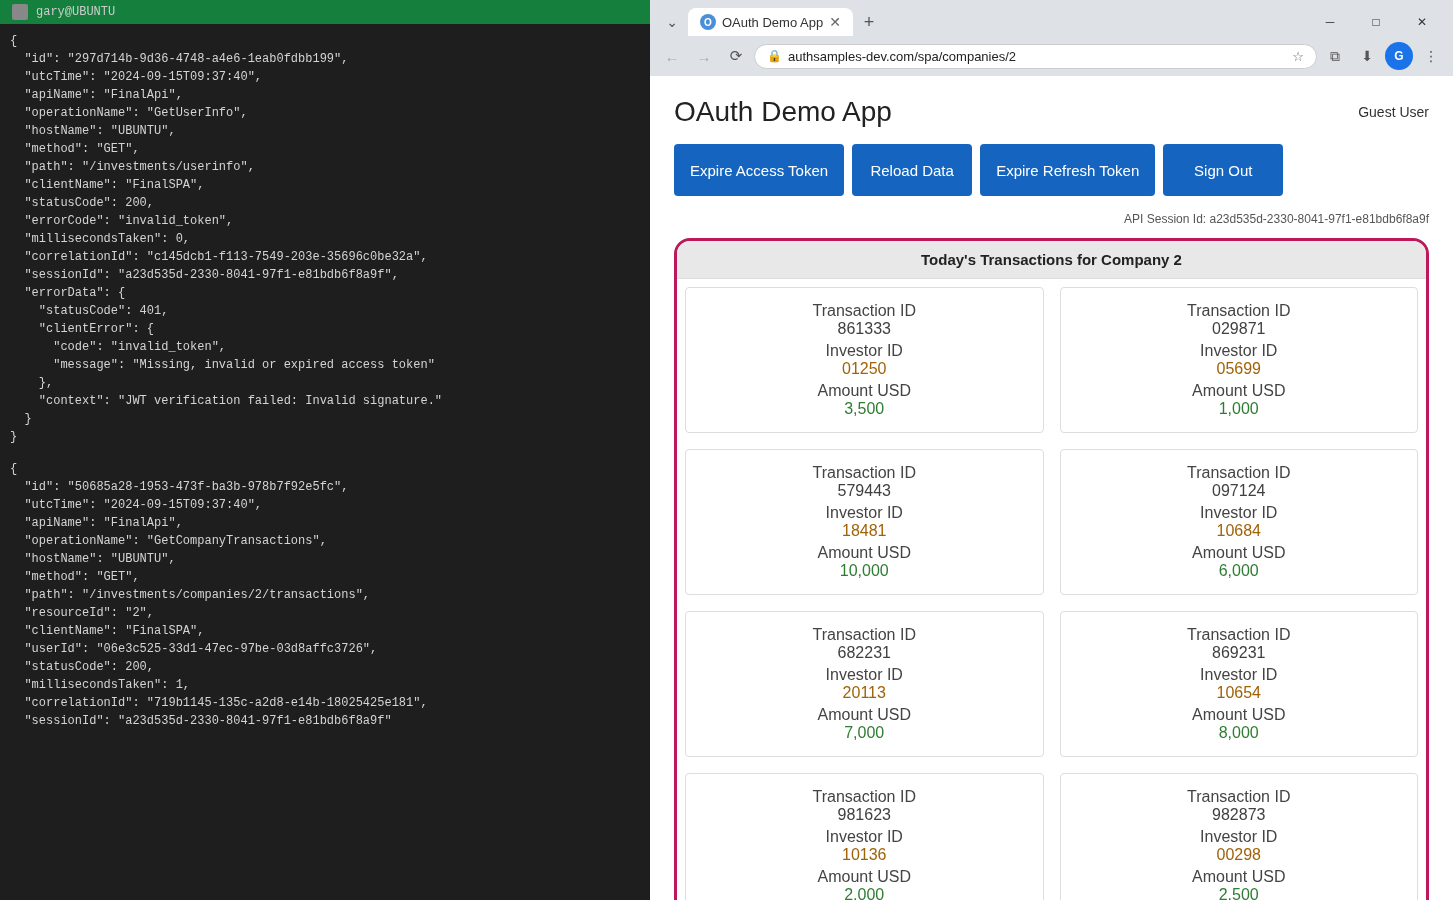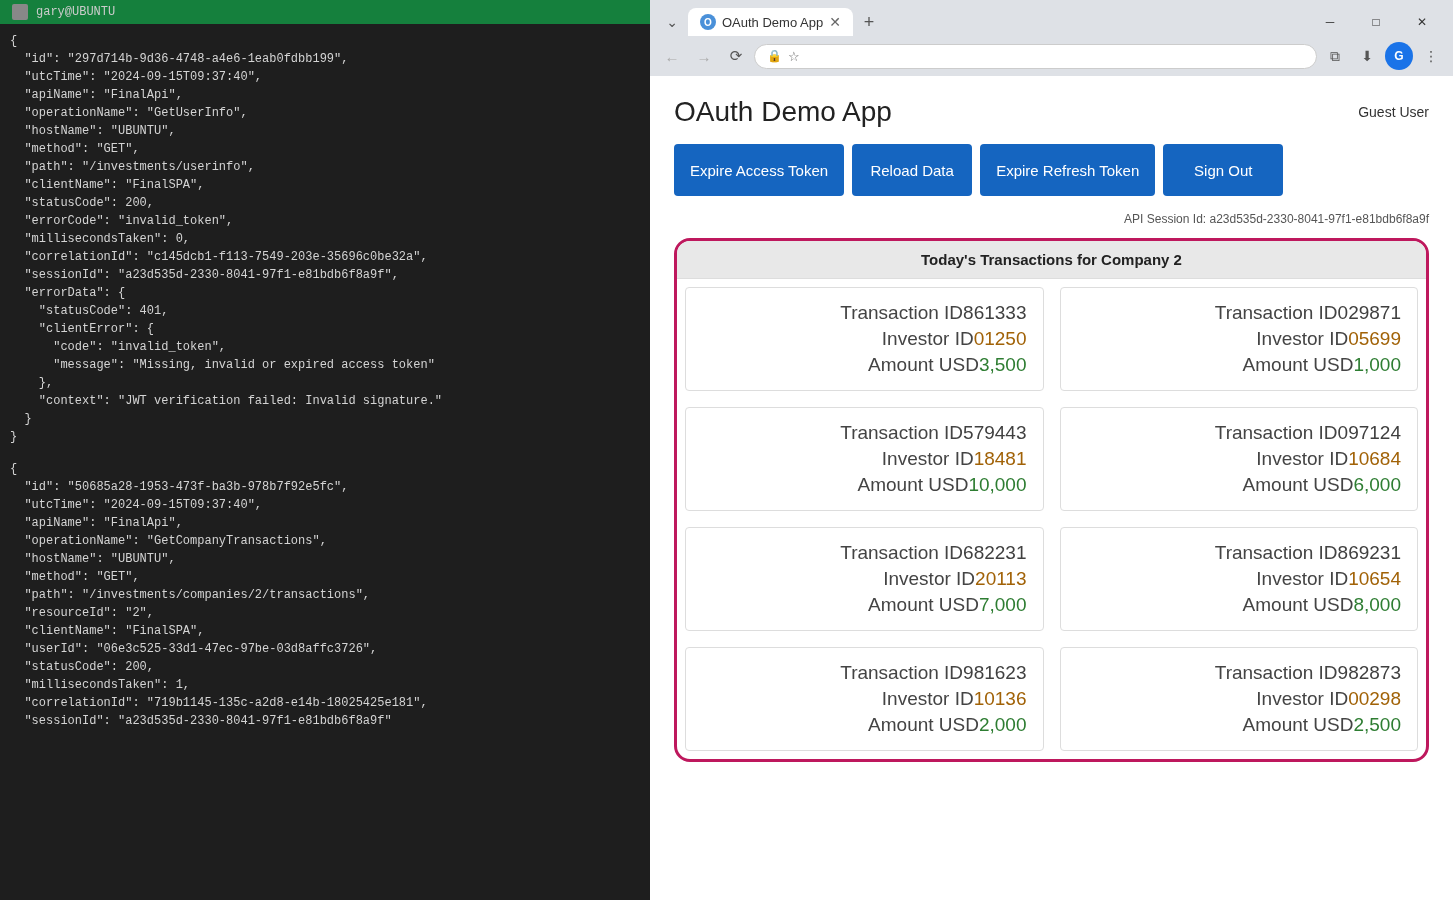--- a/index.html
+++ b/index.html
@@ -244,24 +244,25 @@
       gap: 0;
     }
     .transaction-card {
       border: 1px solid #ddd;
       margin: 8px;
       border-radius: 4px;
       padding: 12px 16px;
     }
     .transaction-row {
       display: flex;
-      justify-content: flex-end;
+      justify-content: center;
       align-items: center;
       padding: 2px 0;
-      font-size: 19px;
+      font-size: 16px;
+      flex-direction: column;
     }
     .transaction-label { color: #444; }
     .transaction-value-id { color: #404040; font-weight: 500; }
     .transaction-value-investor { color: #a16207; font-weight: 500; }
     .transaction-value-amount { color: #2e7d32; font-weight: 500; }
   </style>
 </head>
 <body>
 
 <div class="terminal">
@@ -328,20 +329,21 @@
         <button class="win-btn close-btn">✕</button>
       </div>
     </div>
 
     <div class="address-bar-row">
       <button class="nav-btn disabled">←</button>
       <button class="nav-btn disabled">→</button>
       <button class="nav-btn">⟳</button>
       <div class="address-bar">
         <span class="lock-icon">🔒</span>
+        <input type="text" value="authsamples-dev.com/spa/companies/2" style="">
         <span class="star-icon">☆</span>
       </div>
       <div class="browser-action-btns">
         <button class="browser-action-btn">⧉</button>
         <button class="browser-action-btn">⬇</button>
         <button class="profile-btn">G</button>
         <button class="browser-action-btn">⋮</button>
       </div>
     </div>
   </div>

